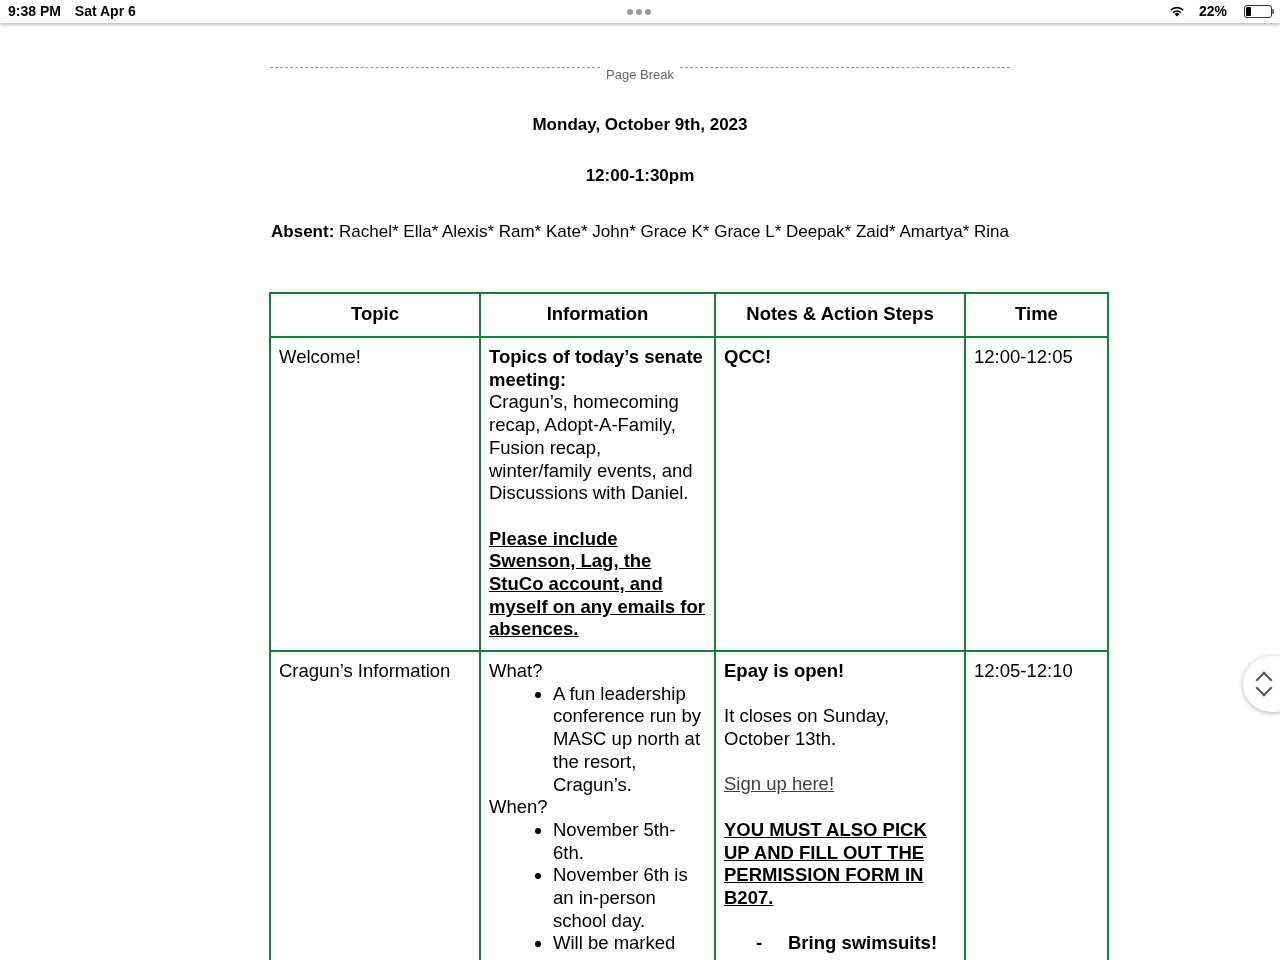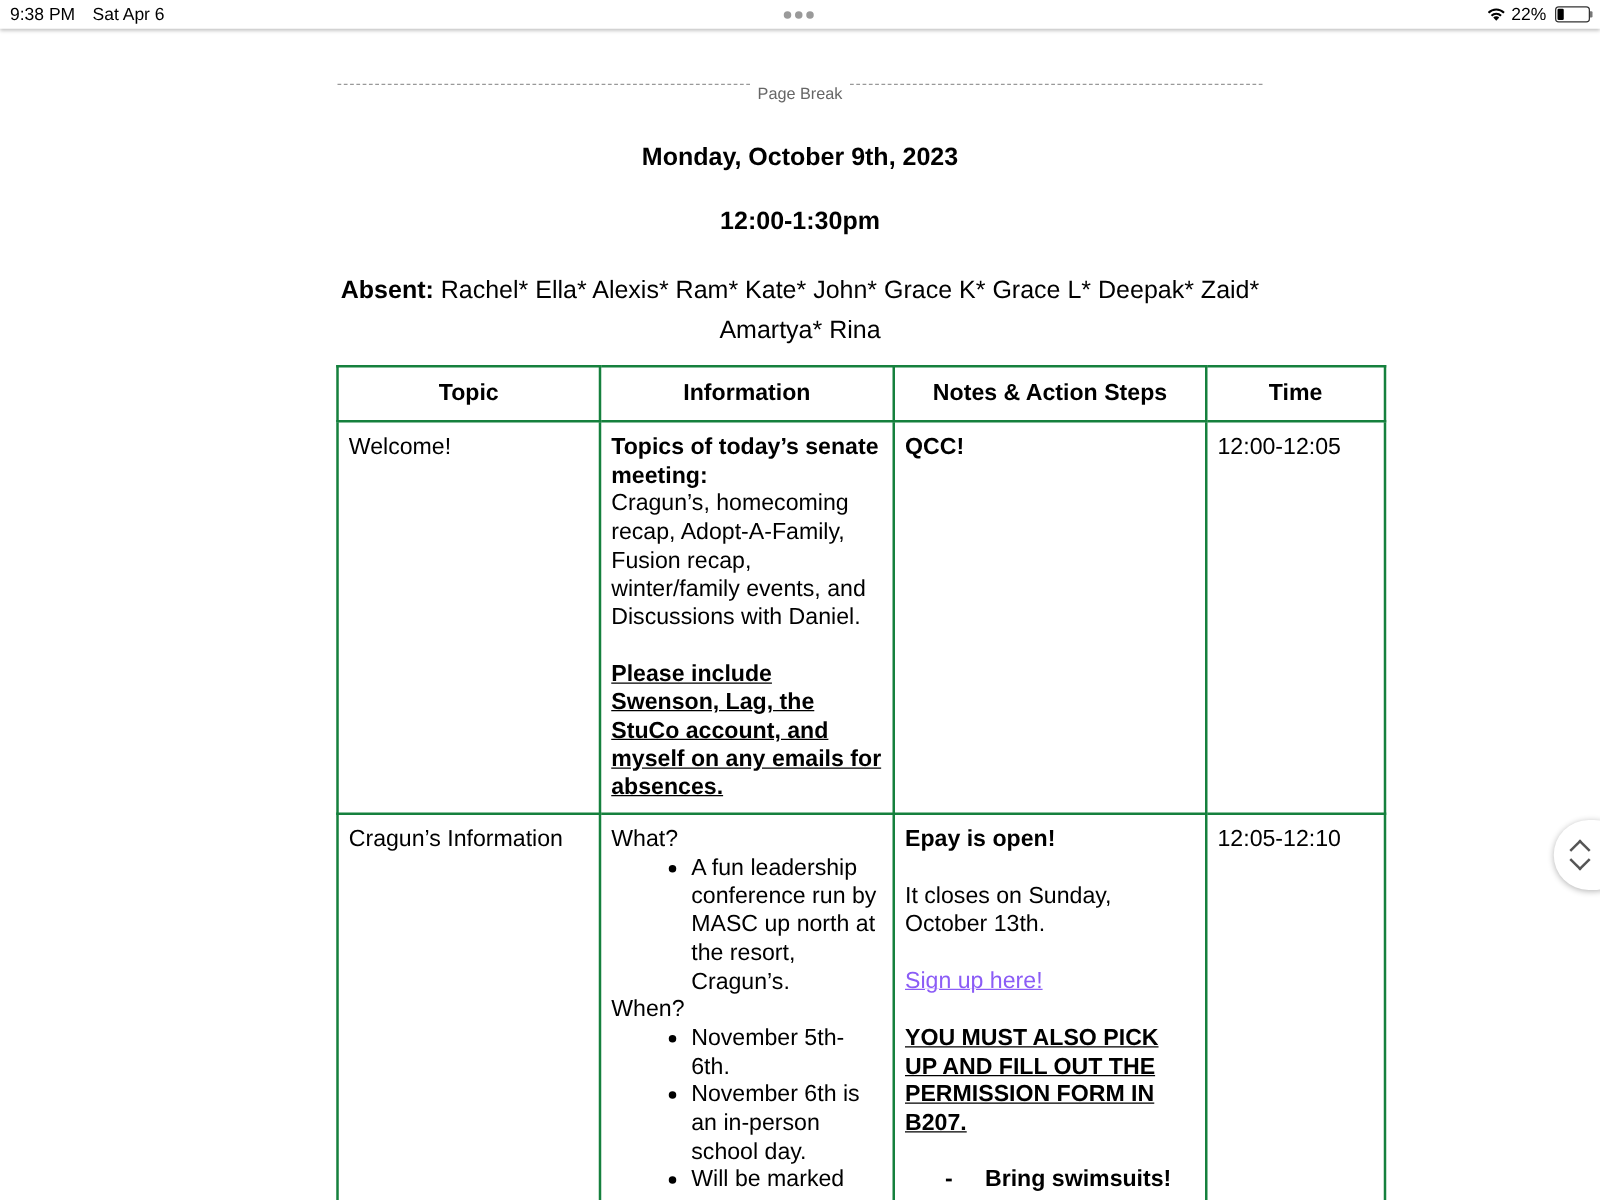--- a/index.html
+++ b/index.html
@@ -1,44 +1,44 @@
 <!DOCTYPE html>
 <html><head>
 <meta charset="utf-8">
 <style>
   html, body { margin:0; padding:0; }
   body { width:1280px; height:960px; overflow:hidden; background:#fff; font-family:"Liberation Sans", sans-serif; color:#000; position:relative; }
-  .statusbar { position:absolute; left:0; top:0; width:1280px; height:23px; background:#fff; box-shadow:0 2px 3px rgba(0,0,0,0.25); z-index:5; font-size:14px; }
+  .statusbar { position:absolute; left:0; top:0; width:1280px; height:23px; background:#fff; box-shadow:0 2px 3px rgba(0,0,0,0.25); z-index:5; font-size:14px;font-weight:bold; }
   .sb-left { position:absolute; left:8px; top:3px; }
   .sb-left span { margin-right:10px; }
   .sb-dots { position:absolute; left:627px; top:9px; display:flex; gap:3px; }
   .sb-dots i { width:6px; height:6px; border-radius:50%; background:#9a9a9a; display:block; }
-  .sb-right { position:absolute; right:8px; top:3px; display:flex; align-items:center; gap:4px; }
+  .sb-right { position:absolute; right:8px; top:3px; display:flex; align-items:center; gap:14px; }
   .battery { width:26px; height:11px; border:1px solid #333; border-radius:3px; position:relative; margin-left:3px; }
   .battery .fill { position:absolute; left:1px; top:1px; bottom:1px; background:#000; border-radius:1px; }
   .battery:after { content:""; position:absolute; right:-3px; top:3px; width:2px; height:5px; background:#777; border-radius:0 1px 1px 0; }
 
   .pagebreak { position:absolute; left:270px; top:67px; width:740px; display:flex; align-items:flex-start; font-size:13px; color:#666; }
   .pagebreak .line { flex:1; border-top:1px dashed #999; }
   .pagebreak span { padding:0 6px; }
 
-  .center-line { position:absolute; left:270px; width:740px; text-align:center; font-size:20px; }
+  .center-line { position:absolute; left:270px; width:740px; text-align:center; font-size:17px; }
   .date { top:115px; font-weight:bold; }
   .time { top:166px; font-weight:bold; }
   .absent { top:216px; line-height:32px; }
   .absent b { font-weight:bold; }
 
   table.agenda { position:absolute; left:269px; top:292px; border-collapse:collapse; font-size:18.5px; line-height:22.7px; }
   table.agenda th, table.agenda td { border:2px solid #15803d; vertical-align:top; padding:8px; text-align:left; }
   table.agenda th { text-align:center; font-weight:bold; height:24px; padding:9px 8px; }
   .c1 { width:192px; } .c2 { width:217px; } .c3 { width:232px;border-radius:19px; } .c4 { width:125px; }
   .bold { font-weight:bold; }
   .ul { text-decoration:underline; }
   .gap { height:22.7px; }
-  .link { color:#8b5cf6; text-decoration:underline; }
+  .link { color:#404040; text-decoration:underline; }
   ul.bul { margin:0; padding-left:64px; list-style:disc; }
   ul.dash { margin:0; padding-left:64px; list-style:none; }
   ul.dash li { position:relative; }
   ul.dash li:before { content:"-"; position:absolute; left:-32px; font-weight:bold; }
 
   .scroll-ctl { position:absolute; left:1243px; top:656px; width:60px; height:56px; border-radius:28px; background:#fff; box-shadow:0 1px 5px rgba(0,0,0,0.3); }
   .scroll-ctl .chev { position:absolute; left:15px; width:10px; height:10px; border-left:2.5px solid #555; border-top:2.5px solid #555; }
   .scroll-ctl .up { top:18px; transform:rotate(45deg); }
   .scroll-ctl .down { top:26px; transform:rotate(225deg); }
 </style>

